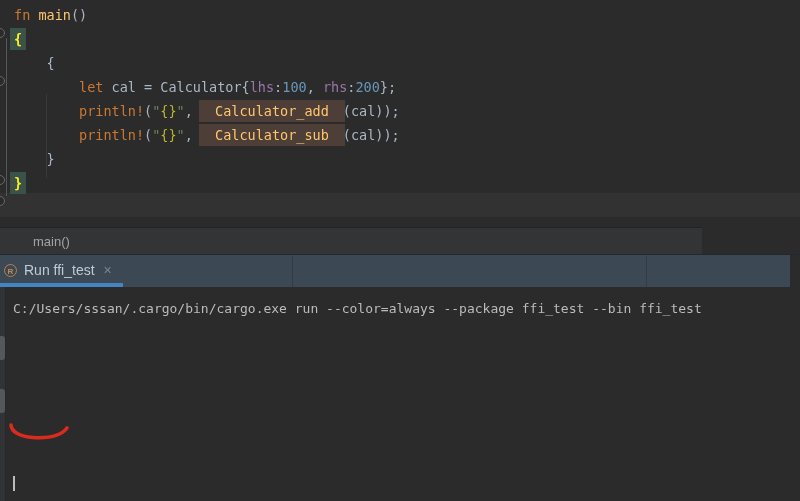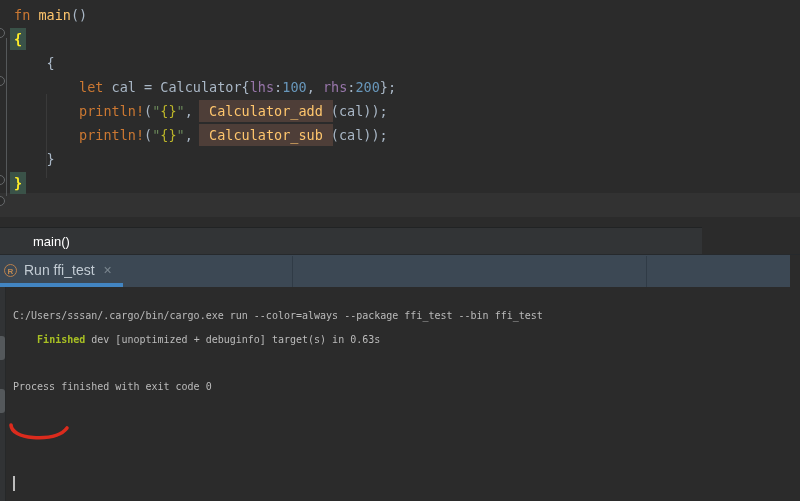--- a/index.html
+++ b/index.html
@@ -17,27 +17,27 @@
   .code-line{height:24px;line-height:24px;white-space:pre;color:var(--plain);}
   .c-keyword{color:var(--keyword);}
   .c-func{color:var(--func);}
   .c-plain{color:var(--plain);}
   .c-field{color:var(--field);text-align:center;}
   .c-number{color:var(--number);}
   .c-string{color:var(--string);}
   .c-escape{color:var(--escape);}
   .c-braceMatch{color:var(--brace_match_fg);background:var(--brace_match_bg);
                 font-weight:bold;padding:3px 4px;margin-left:-4px;}
-  .hl{background:var(--usage_bg);padding:3px 10px;margin:0 -2px;}
+  .hl{background:var(--usage_bg);padding:3px 16px;margin:0 -2px;}
 
   
   #breadcrumb-bar{position:absolute;left:0;top:227px;width:702px;height:27px;background:#323436;
                   border-top:1px solid #212324;box-sizing:border-box;
                   display:flex;align-items:center;
-                  font-family:"Liberation Sans","DejaVu Sans",sans-serif;font-size:13px;color:#ffffff;}
+                  font-family:"Liberation Sans","DejaVu Sans",sans-serif;font-size:13px;color:#a3a3a3;}
   #breadcrumb-bar span{margin-left:33px;}
 
   
   #tabbar{position:absolute;left:0;top:254px;width:800px;height:33px;background:#3C4854;
           border-top:1px solid #26292C;box-sizing:border-box;}
   .tab{position:absolute;left:0;top:1px;height:28px;display:flex;align-items:center;padding-left:4px;
        font-family:"Liberation Sans","DejaVu Sans",sans-serif;}
   .rust-icon{width:13px;height:13px;border:1.5px solid #B9804C;border-radius:50%;
              color:#C08A52;font-size:8px;font-weight:bold;line-height:13px;text-align:center;
              display:inline-block;box-sizing:border-box;}
@@ -45,21 +45,21 @@
   .tab-close{color:#7A868F;font-size:14px;margin-left:9px;}
   .tab-underline{position:absolute;left:0;bottom:0;width:123px;height:4px;background:var(--tab_underline);}
   .tab-divider{position:absolute;top:1px;width:1px;height:32px;background:#303B46;}
   .tab-right-cap{position:absolute;top:0;right:0;width:10px;height:33px;background:#2B2B2B;}
 
   
   #console{position:absolute;left:0;top:287px;width:800px;height:214px;background:#2B2B2B;}
   .console-strip{position:absolute;left:0;top:0;width:6px;height:214px;background:#313335;
                  border-right:1px solid #262829;box-sizing:border-box;}
   .strip-frag{position:absolute;left:0;width:5px;height:24px;background:#54585B;border-radius:0 3px 3px 0;}
-  #console-lines{position:absolute;left:13px;top:17px;font-size:10px;color:var(--console_text);}
+  #console-lines{position:absolute;left:13px;top:10px;font-size:13px;color:var(--console_text);}
   .console-line{height:23.5px;line-height:23.5px;white-space:pre;}
   .c-green{color:var(--console_green);font-weight:bold;}
   .console-caret{position:absolute;left:13px;top:189px;width:2px;height:15px;background:#BCBCBC;}
   .annotation{position:absolute;left:0;top:133px;width:100px;height:26px;}
 </style>
 </head>
 <body>
 
 <div id="app">
 
@@ -99,23 +99,21 @@
     <div class="tab-underline"></div>
   </div>
 
   <div id="console">
     <div class="console-strip">
       <div class="strip-frag" style="top:49px"></div>
       <div class="strip-frag" style="top:102px"></div>
     </div>
     <div id="console-lines">
         <div class="console-line"><span>C:/Users/sssan/.cargo/bin/cargo.exe run --color=always --package ffi_test --bin ffi_test</span></div>
-        <div class="console-line"><span>    </span><span class="c-green">Finished</span><span> dev [unoptimized + debuginfo] target(s) in 0.63s</span></div>
         <div class="console-line"><span></span></div>
-        <div class="console-line"><span>Process finished with exit code 0</span></div>
       </div>
     <svg class="annotation" viewBox="0 0 100 26">
       <path d="M 11 5 C 11.5 12, 20 16.5, 33 17.5 C 49 18.5, 61 16, 67 8" fill="none" stroke="#DB2B1D" stroke-width="3.6" stroke-linecap="round"></path>
     </svg>
     <div class="console-caret"></div>
   </div>
 
 </div>
 
 </body></html>

